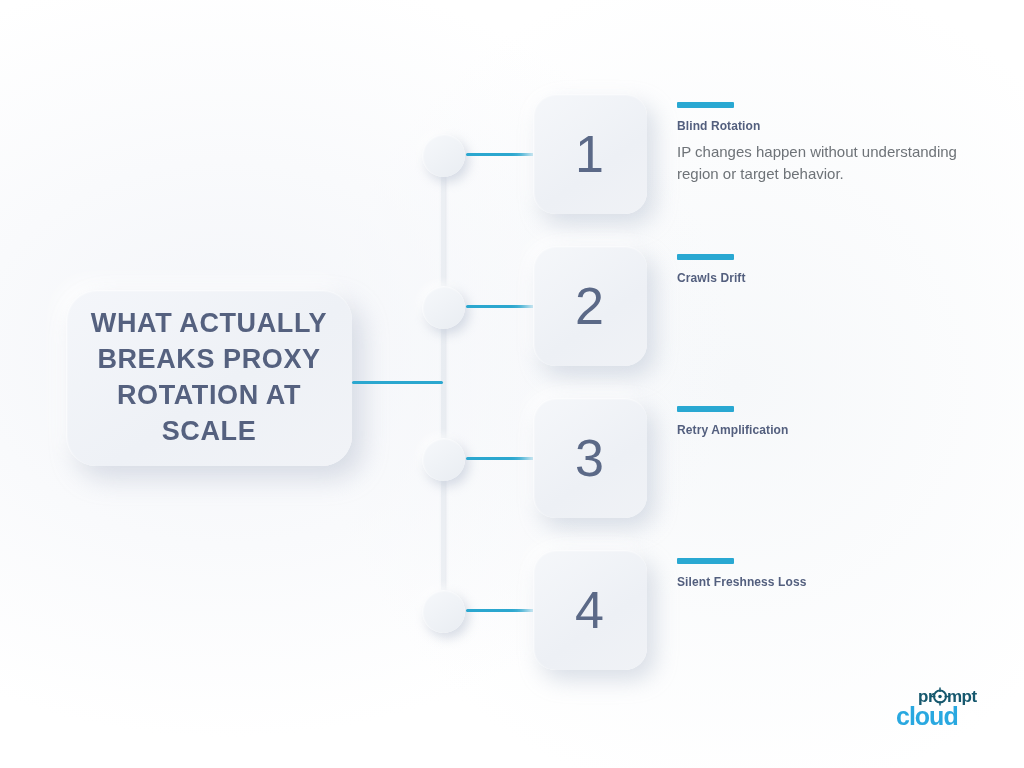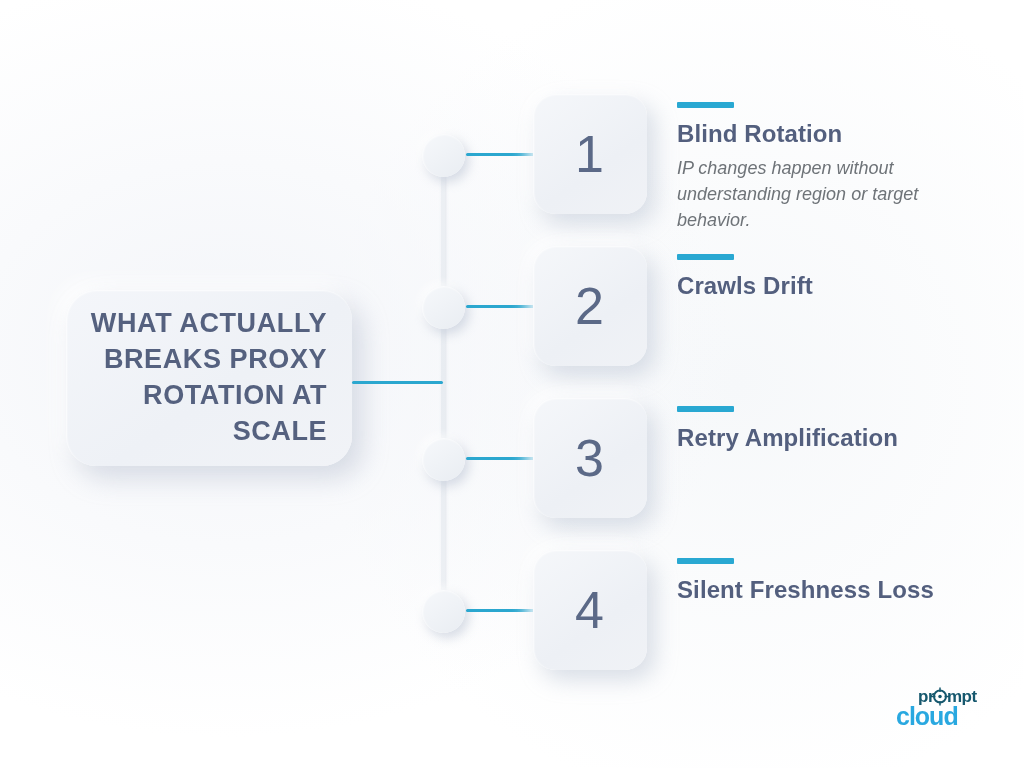--- a/index.html
+++ b/index.html
@@ -45,21 +45,21 @@
     justify-content: center;
     padding: 0 22px;
   }
 
   .title-text {
     font-size: 27px;
     font-weight: 700;
     line-height: 1.33;
     letter-spacing: 0.6px;
     color: #55617f;
-    text-align: right;
+    text-align: center;
     text-transform: uppercase;
   }
 
   
   .spine {
     position: absolute;
     left: 441px;
     top: 155px;
     width: 4px;
     height: 456px;
@@ -153,34 +153,33 @@
 
   .accent-bar {
     width: 57px;
     height: 6px;
     background: #29a8d2;
     border-radius: 1px;
     margin-bottom: 12px;
   }
 
   .item-title {
-    font-size: 24px;
+    font-size: 12px;
     font-weight: 700;
     color: #535f7e;
     letter-spacing: 0.1px;
     line-height: 1.15;
     margin-bottom: 7px;
   }
 
   .item-desc {
-    font-size: 18px;
+    font-size: 15px;
     font-weight: 400;
     color: #6e7378;
     line-height: 1.45;
-    font-style: italic;
   }
 
   
   .logo {
     position: absolute;
     left: 893px;
     top: 683px;
     width: 104px;
     height: 48px;
   }

